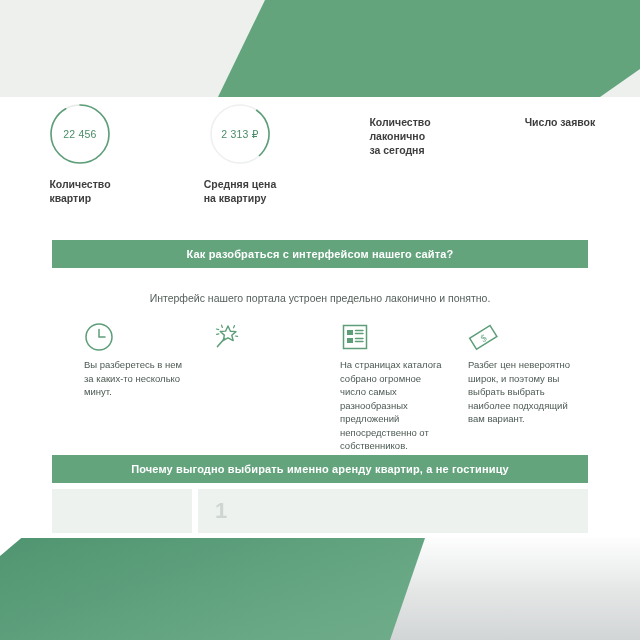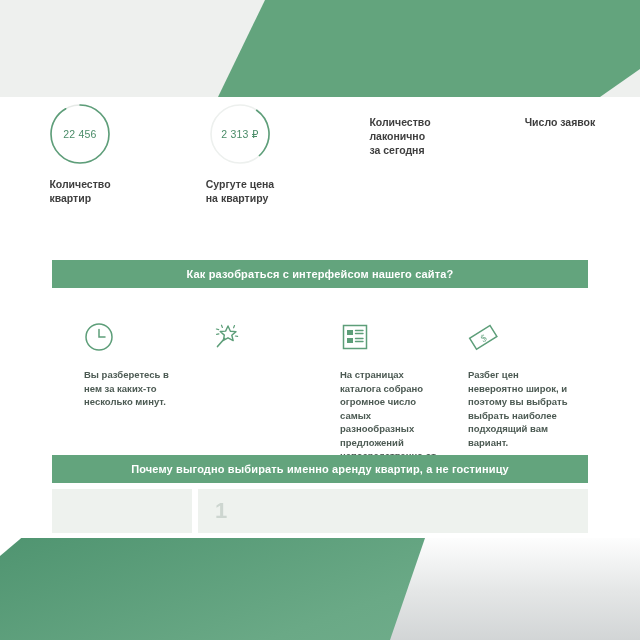--- a/index.html
+++ b/index.html
@@ -95,21 +95,21 @@
     display: flex;
     align-items: center;
     justify-content: center;
   }
   .section-bar-text {
     color: #ffffff;
     font-size: 11px;
     font-weight: bold;
     letter-spacing: .15px;
   }
-  #bar-interface { top: 260px; text-align: center; }
+  #bar-interface { top: 240px; text-align: center; }
   #bar-why { top: 455px; align-items: center; }
 
   
   .intro {
     position: absolute;
     top: 292px; left: 0;
     width: 640px;
     text-align: center;
     font-size: 10.5px;
     color: #55605a;
@@ -124,25 +124,23 @@
     display: flex;
     gap: 24px;
   }
   .feature { width: 104px; }
   .feature-icon {
     height: 36px;
     display: flex;
     align-items: flex-start;
   }
   .feature-text {
-    margin-top: 10px;
     font-size: 9.5px;
     line-height: 13.5px;
     color: #4c5a53;
-    font-weight: bold;
   }
 
   
   .benefit-row {
     position: absolute;
     top: 489px;
     left: 52px;
     width: 536px;
     height: 44px;
     display: flex;
@@ -235,21 +233,21 @@
 
     <div class="stat">
       <div class="ring-wrap">
         <svg class="ring-svg" width="62" height="62" viewBox="0 0 62 62">
           <circle cx="31" cy="31" r="29" fill="none" stroke="#edf0ee" stroke-width="1.6"></circle>
           <circle cx="31" cy="31" r="29" fill="none" stroke="#5d9e79" stroke-width="1.6" stroke-linecap="round" stroke-dasharray="52 130" transform="rotate(-55 31 31)"></circle>
         </svg>
         <div class="ring-value">2 313 ₽</div>
       </div>
       <div class="stat-label">
-        <div>Сургуте цена</div>
+        <div>Средняя цена</div>
         <div>на квартиру</div>
       </div>
     </div>
 
     <div class="stat">
       <div class="stat-label">
         <div>Количество</div>
         <div>лаконично</div>
         <div>за сегодня</div>
       </div>
@@ -260,20 +258,21 @@
         <div>Число заявок</div>
       </div>
     </div>
 
   </div>
 
   <div class="section-bar" id="bar-interface">
     <span class="section-bar-text">Как разобраться с интерфейсом нашего сайта?</span>
   </div>
 
+  <div class="intro">Интерфейс нашего портала устроен предельно лаконично и понятно.</div>
 
   <div class="features">
 
     <div class="feature">
       <div class="feature-icon">
         <svg width="30" height="30" viewBox="0 0 30 30">
           <circle cx="15" cy="15" r="13" fill="none" stroke="#5d9e79" stroke-width="1.5"></circle>
           <path d="M15 7.5 V15 H21" fill="none" stroke="#5d9e79" stroke-width="1.5" stroke-linecap="round"></path>
         </svg>
       </div>

